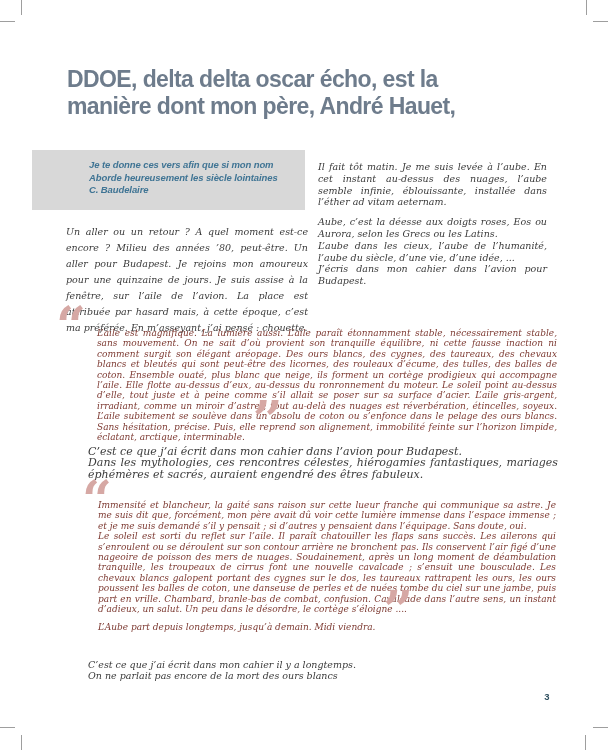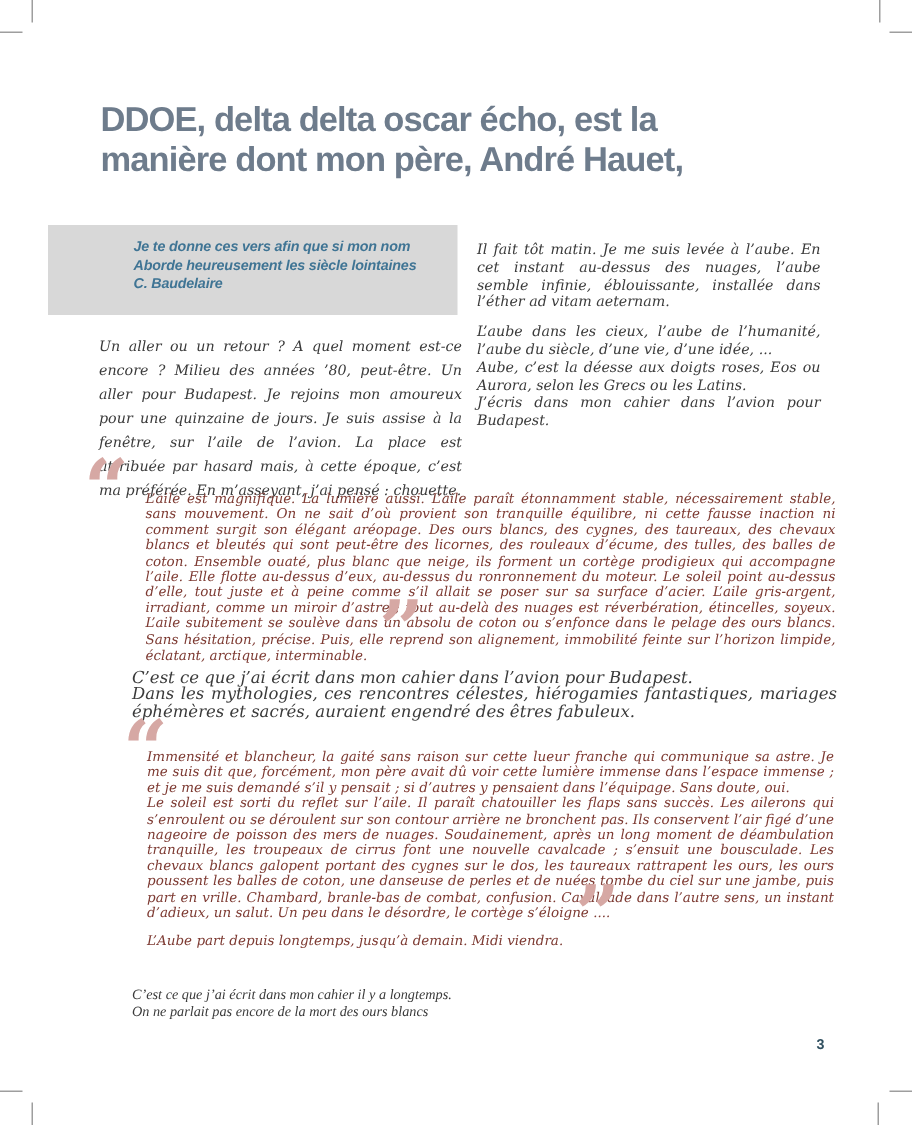--- a/index.html
+++ b/index.html
@@ -57,21 +57,21 @@
     position:absolute;left:5px;top:-38px;font-style:normal;
     font-family:"DejaVu Serif", serif;font-weight:bold;
     font-size:52px;line-height:1;color:#d6a8a4;
   }
   
   .interlude{position:absolute;left:88px;top:446px;width:470px;
     font-style:italic;color:#3a3a3a;font-size:11px;line-height:11.4px;}
   .interlude .just{text-align:justify;}
   .footer-note{position:absolute;left:88px;top:659px;width:430px;
     font-style:italic;color:#3a3a3a;font-size:9.5px;line-height:11.4px;}
-  .footer-note span{display:block;font-family:Liberation Serif, serif;}
+  .footer-note span{display:block;}
   
   .page-num{
     position:absolute;left:540px;top:691px;width:14px;text-align:center;
     font-family:"Liberation Sans", sans-serif;font-weight:bold;
     font-size:9.5px;color:#2f4f5f;font-style:normal;
   }
 </style>
 </head>
 <body>
 
@@ -97,22 +97,22 @@
       <span>Aborde heureusement les siècle lointaines</span>
       <span>C. Baudelaire</span>
     </div>
   </div>
 
   <div class="body-txt intro-left">Un aller ou un retour ? A quel moment est-ce encore ? Milieu des années ’80, peut-être. Un aller pour Budapest. Je rejoins mon amoureux pour une quinzaine de jours. Je suis assise à la fenêtre, sur l’aile de l’avion. La place est attribuée par hasard mais, à cette époque, c’est ma préférée. En m’asseyant, j’ai pensé : chouette.</div>
 
   <div class="body-txt intro-right">
     <div>Il fait tôt matin. Je me suis levée à l’aube. En cet instant au-dessus des nuages, l’aube semble infinie, éblouissante, installée dans l’éther ad vitam aeternam.</div>
     <div class="gap"></div>
+    <div>Aube, c’est la déesse aux doigts roses, Eos ou Aurora, selon les Grecs ou les Latins.</div>
     <div>L’aube dans les cieux, l’aube de l’humanité, l’aube du siècle, d’une vie, d’une idée, ...</div>
-    <div>Aube, c’est la déesse aux doigts roses, Eos ou Aurora, selon les Grecs ou les Latins.</div>
     <div>J’écris dans mon cahier dans l’avion pour Budapest.</div>
   </div>
 
   <div class="qmark open1">“</div>
   <div class="quote-txt q1">
     <span>L’aile est magnifique. La lumière aussi. L’aile paraît étonnamment stable, nécessairement stable, sans mouvement. On ne sait d’où provient son tranquille équilibre, ni cette fausse inaction ni comment surgit son élégant aréopage. Des ours blancs, des cygnes, des taureaux, des chevaux blancs et bleutés qui sont peut-être des licornes, des rouleaux d’écume, des tulles, des balles de coton. Ensemble ouaté, plus blanc que neige, ils forment un cortège prodigieux qui accompagne l’aile. Elle flotte au-dessus d’eux, au-dessus du ronronnement du moteur. Le soleil point au-dessus d’elle, tout juste et à peine comme s’il allait se poser sur sa surface d’acier. L’aile gris-argent, irradiant, comme un miroir d’astre ; tout au-delà des nuages est réverbération, étincelles, soyeux. L’aile subitement se soulève dans un absolu de coton ou s’enfonce dans le pelage des ours blancs. Sans hésitation, précise. Puis, elle reprend son alignement, immobilité feinte sur l’horizon limpide, éclatant, arctique, interminable.</span>
     <span class="qclose"><em>”</em></span>
   </div>
 
   <div class="interlude">

